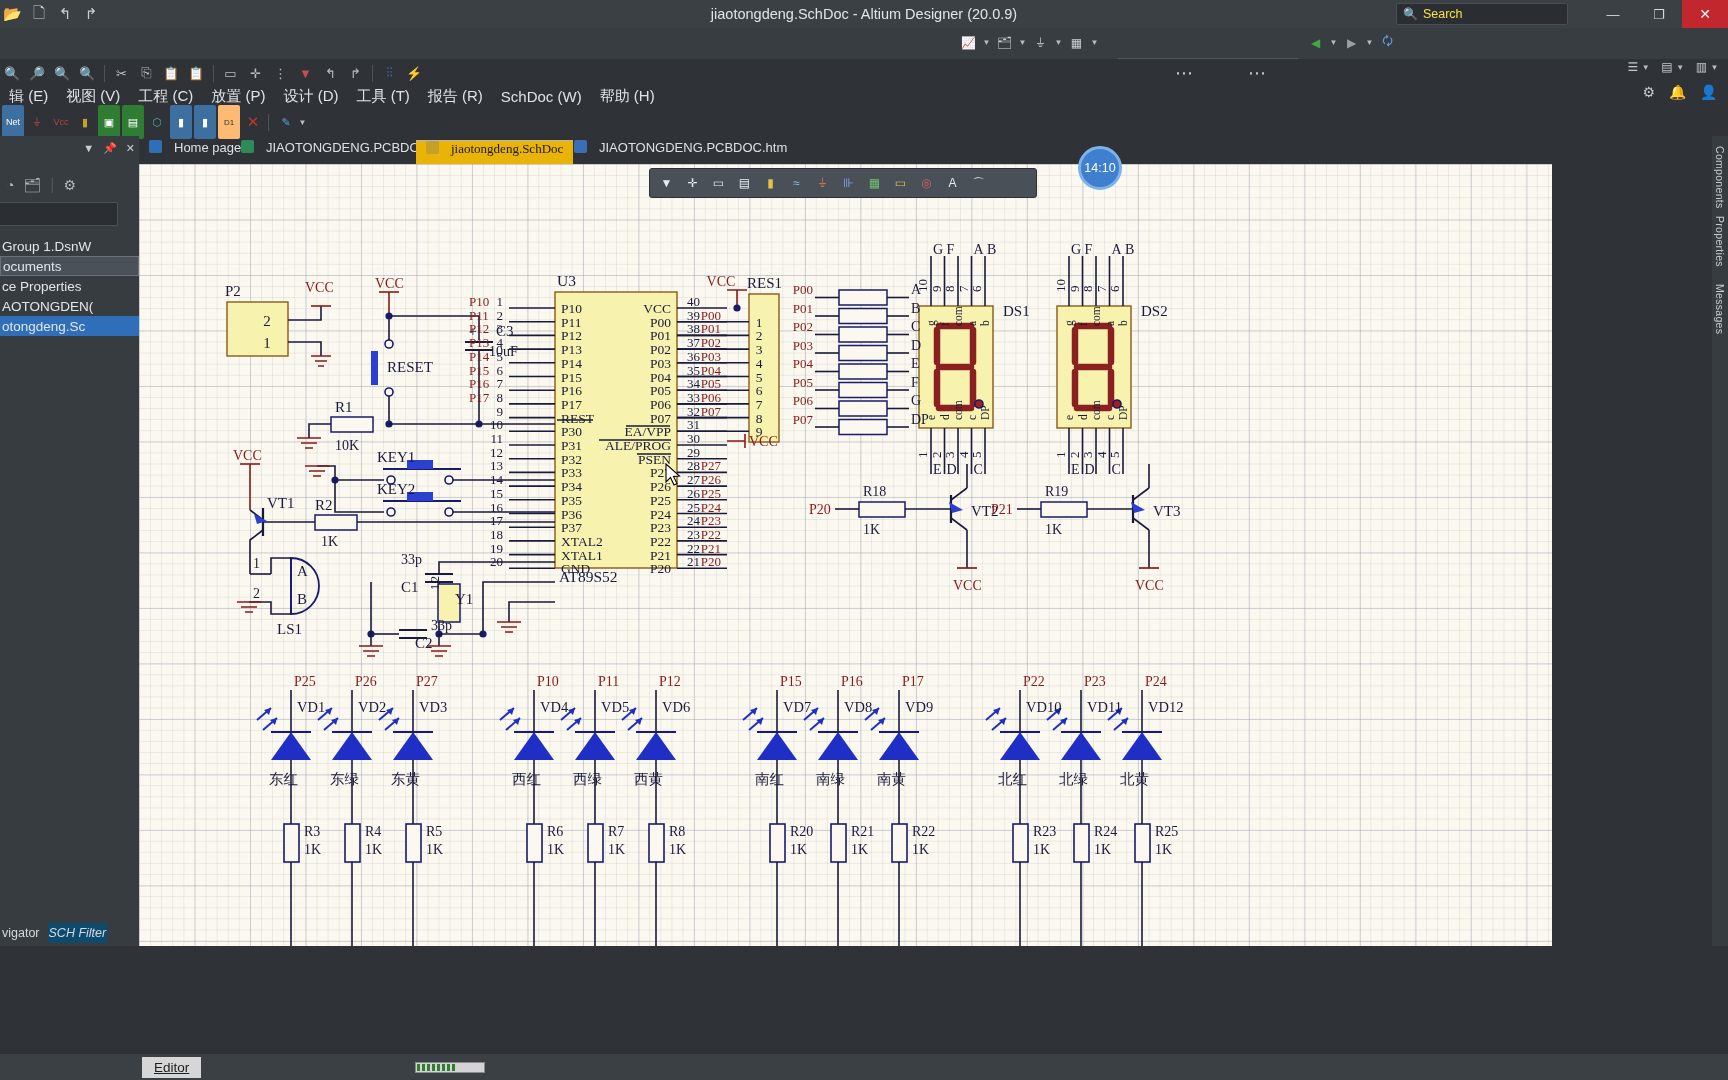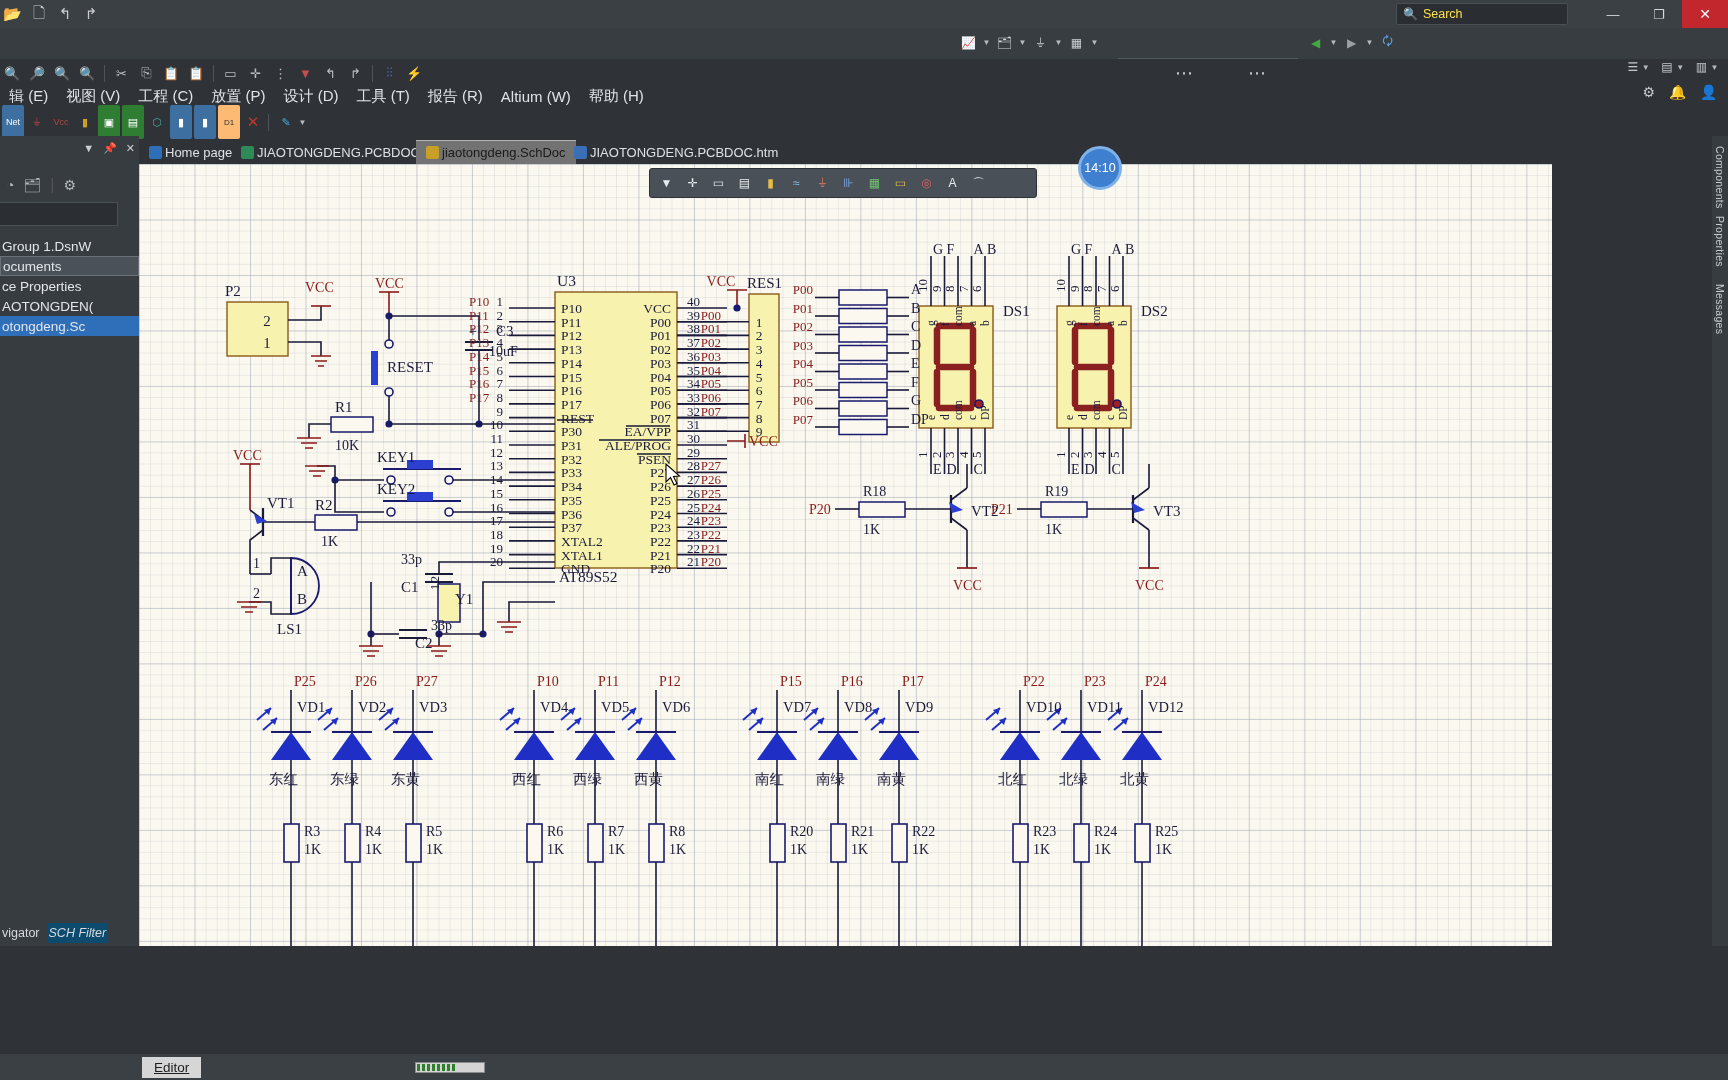--- a/index.html
+++ b/index.html
@@ -56,23 +56,23 @@
   .mr { color:#c5cad0; font-size:14px; }
 
   
   #row5 { position:absolute; left:0; top:108px; width:1728px; height:28px; background:#2f3337;
           display:flex; align-items:center; }
   .t5 { width:22px; height:34px; margin-left:2px; display:flex; align-items:center;
         justify-content:center; font-size:11px; border-radius:2px; }
 
   
   #tabbar { position:absolute; left:139px; top:140px; width:1413px; height:24px; }
-  .doctab { position:absolute; top:0; height:24px; display:flex; align-items:center; gap:3px;
+  .doctab { position:absolute; top:0; height:24px; display:flex; gap:12px;
             padding:0 10px; font-size:13px; color:#dde1e5; }
-  .doctab.active { background:#737373; color:#1a1a1a; border-top:1px solid #b5b5b5; }
+  .doctab.active { background:#eab308; color:#1a1a1a; border-top:1px solid #b5b5b5;font-family:Liberation Serif, serif; }
   .tabicon { width:13px; height:13px; border-radius:2px; display:inline-block; }
 
   
   #leftpanel { position:absolute; left:0; top:136px; width:139px; height:810px; background:#373c41; }
   #lp-head { position:absolute; right:4px; top:6px; display:flex; gap:9px; color:#c9ced3; font-size:11px;}
   #lp-tools { position:absolute; left:0; top:36px; width:139px; height:26px; display:flex;
               align-items:center; gap:9px; padding-left:6px; }
   .lpt { color:#b3b8bd; font-size:14px; }
   #lp-search { position:absolute; left:-12px; top:66px; width:130px; height:24px;
                background:#2b2f33; border:1px solid #4b5055; }
@@ -125,20 +125,21 @@
   text { font-family:"Liberation Serif", serif; }
 </style>
 </head>
 <body>
 
 <div id="titlebar">
   <div class="tb-icon">📂</div>
   <div class="tb-icon">🗋</div>
   <div class="tb-icon">↰</div>
   <div class="tb-icon">↱</div>
+  <div id="title-text">jiaotongdeng.SchDoc - Altium Designer (20.0.9)</div>
   <div id="search-box">
     <span class="sicon">🔍</span>
     <span class="stxt">Search</span>
   </div>
   <div class="win-btn" id="btn-min">—</div>
   <div class="win-btn" id="btn-max">❐</div>
   <div class="win-btn" id="btn-close">✕</div>
 </div>
 
 <div id="row2">
@@ -196,21 +197,21 @@
 </div>
 
 <div id="menubar">
   <span class="menu-item">辑 (E)</span>
   <span class="menu-item">视图 (V)</span>
   <span class="menu-item">工程 (C)</span>
   <span class="menu-item">放置 (P)</span>
   <span class="menu-item">设计 (D)</span>
   <span class="menu-item">工具 (T)</span>
   <span class="menu-item">报告 (R)</span>
-  <span class="menu-item">Altium (W)</span>
+  <span class="menu-item">SchDoc (W)</span>
   <span class="menu-item">帮助 (H)</span>
 </div>
 <div id="menu-right">
   <span class="mr">⚙</span>
   <span class="mr">🔔</span>
   <span class="mr">👤</span>
 </div>
 
 <div id="row5">
   <span class="t5" style="background:#3d6fa0;color:#fff;font-size:9px;">Net</span>

